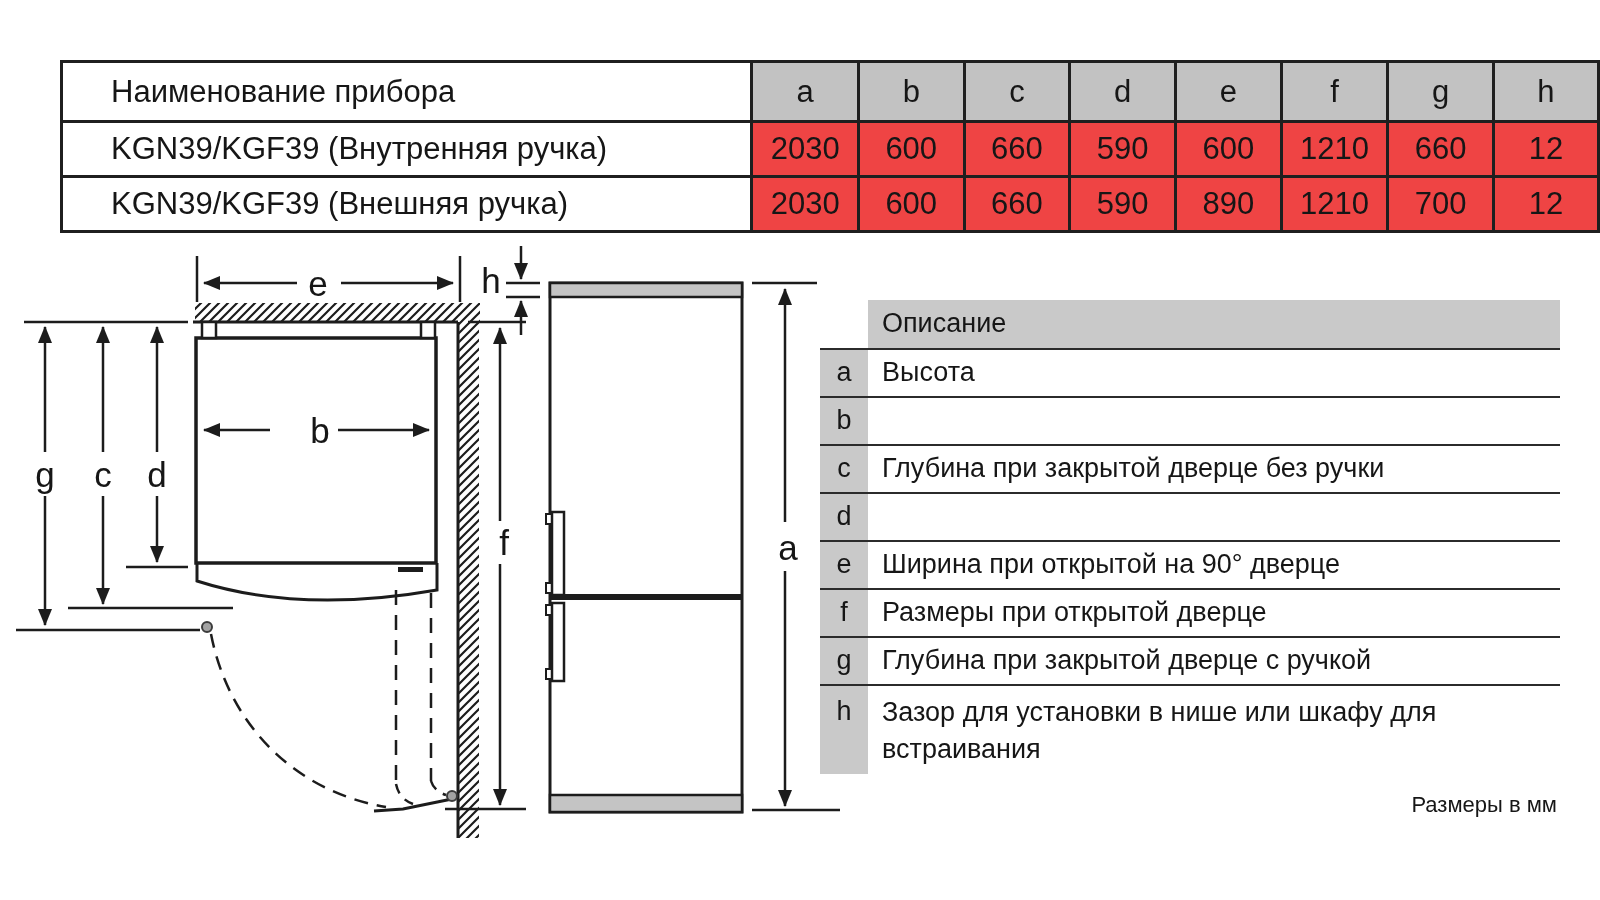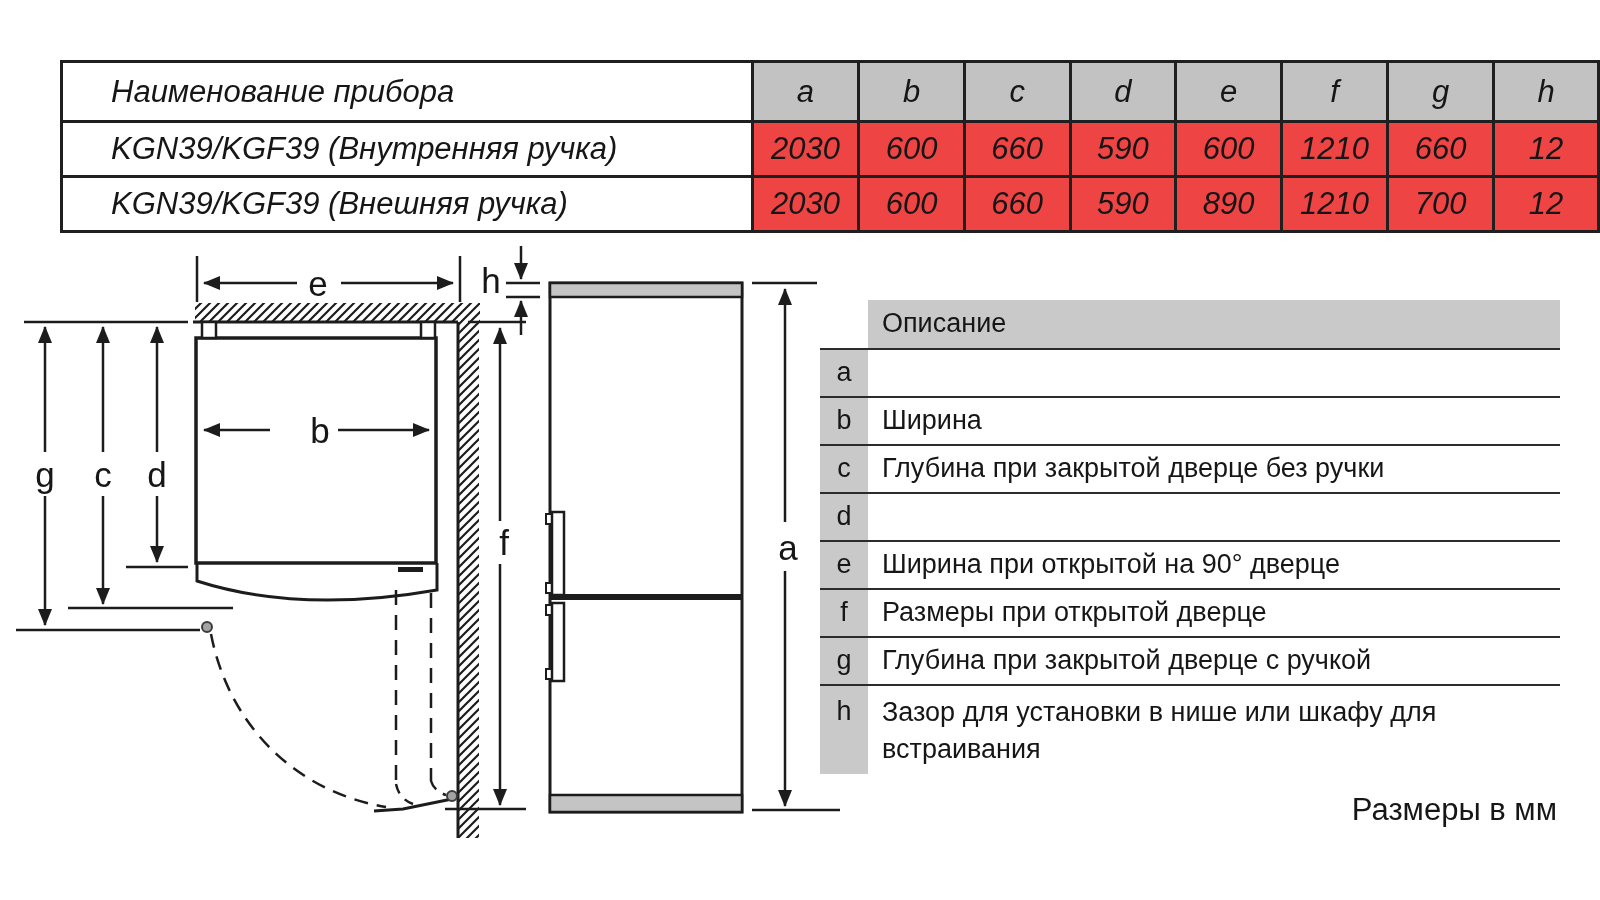--- a/index.html
+++ b/index.html
@@ -7,21 +7,21 @@
     position:relative;width:1600px;height:900px;background:#ffffff;
     font-family:"Liberation Sans","DejaVu Sans",sans-serif;color:#161616;overflow:hidden;
   }
 
   
   table.dims{
     position:absolute;left:60px;top:60px;border-collapse:collapse;table-layout:fixed;
   }
   table.dims td,table.dims th{
     border:3.5px solid #1f1f1f;font-size:31px;font-weight:normal;color:#161616;
-    white-space:nowrap;overflow:hidden;font-style:italic;
+    white-space:nowrap;overflow:hidden;
   }
   table.dims .name-col{width:645px;text-align:left;padding-left:48px;background:#ffffff;}
   table.dims .dim-col{width:103px;text-align:center;background:#c2c2c2;}
   table.dims .val-cell{width:103px;text-align:center;background:#ef4444;}
   table.dims tr.hdr{height:60px;}
   table.dims tr.rw{height:55px;}
 
   
   svg.diagram{position:absolute;left:0;top:240px;}
   svg.diagram text{
@@ -40,21 +40,21 @@
   .legend .key-cell.blank{background:#ffffff;}
   .legend .desc-cell{flex:1;display:flex;align-items:center;padding-left:14px;}
   .legend .row.hdr-row{height:48px;}
   .legend .row.hdr-row .desc-cell{background:#c9c9c9;}
   .legend .row.item{height:46px;}
   .legend .row.tall{height:88px;}
   .legend .row.tall .key-cell{align-items:flex-start;padding-top:8px;}
   .legend .row.tall .desc-cell{align-items:flex-start;padding-top:8px;line-height:1.37;}
 
   
-  .units-note{position:absolute;top:792px;right:43px;font-size:31px;}
+  .units-note{position:absolute;top:792px;right:43px;font-size:22px;}
 </style>
 </head>
 <body>
 
 <div class="page">
 
   <table class="dims">
     <tbody>
         <tr class="hdr">
       <th class="name-col">Наименование прибора</th>
@@ -186,24 +186,24 @@
     </g>
   </svg>
 
   <div class="legend">
     <div class="row hdr-row">
       <div class="key-cell blank"></div>
       <div class="desc-cell">Описание</div>
     </div>
     <div class="row item">
       <div class="key-cell">a</div>
+      <div class="desc-cell">Высота</div>
     </div>
     <div class="row item">
       <div class="key-cell">b</div>
-      <div class="desc-cell">Ширина</div>
     </div>
     <div class="row item">
       <div class="key-cell">c</div>
       <div class="desc-cell">Глубина при закрытой дверце без ручки</div>
     </div>
     <div class="row item">
       <div class="key-cell">d</div>
     </div>
     <div class="row item">
       <div class="key-cell">e</div>

